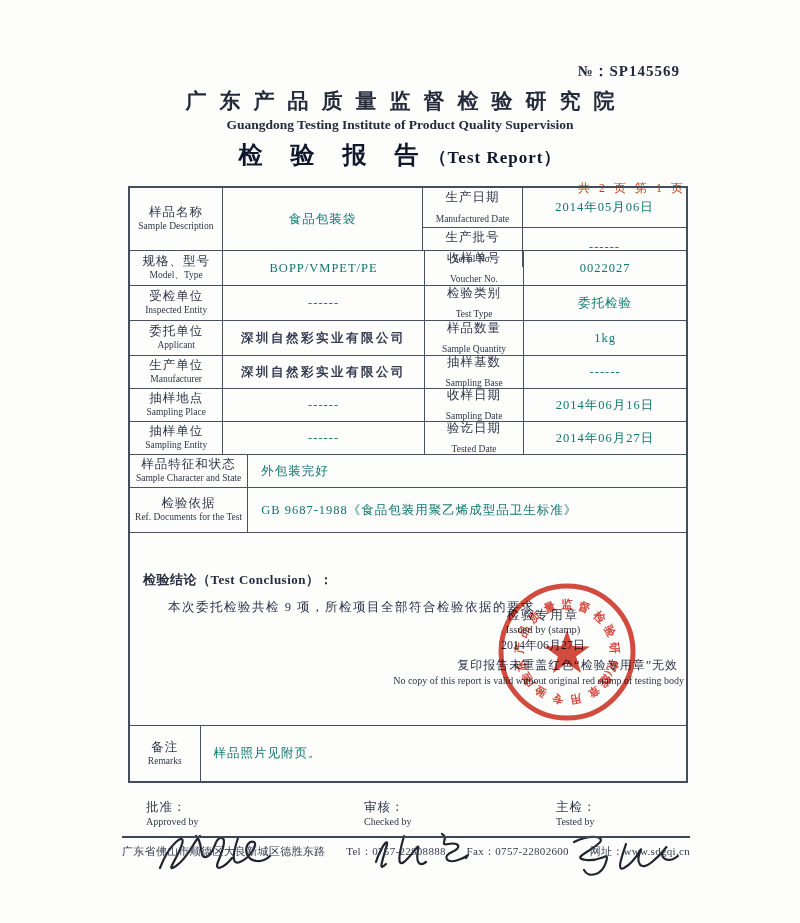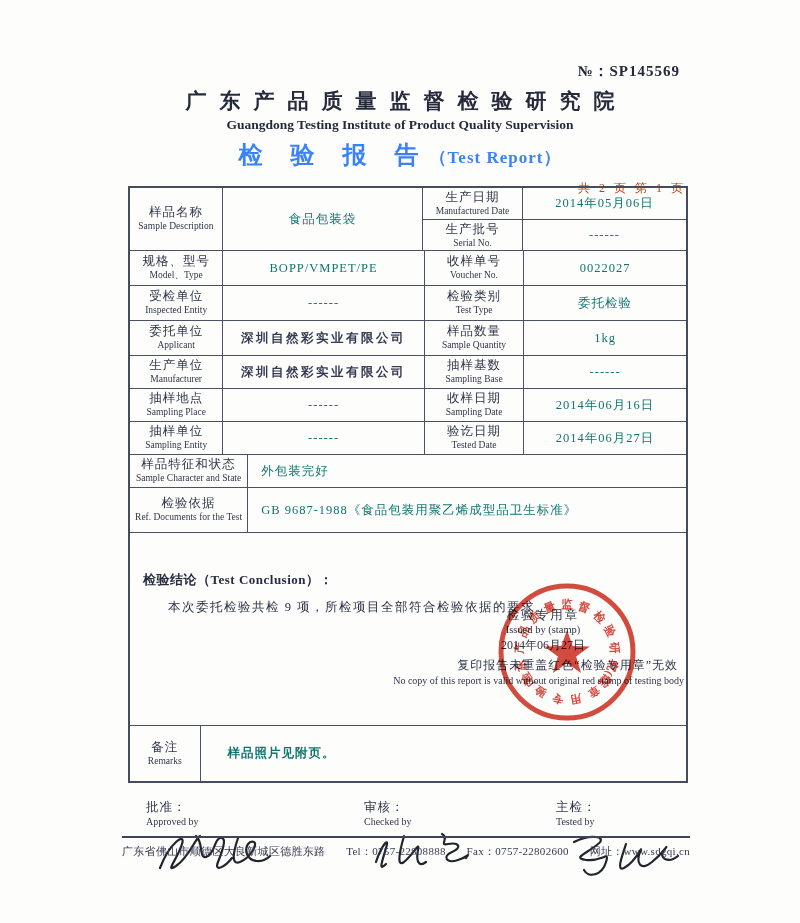--- a/index.html
+++ b/index.html
@@ -27,21 +27,21 @@
     font-size:21px;font-weight:bold;color:#262b3c;
     letter-spacing:13px;text-indent:13px;
   }
   .inst-en{
     margin-top:2px;
     text-align:center;
     font-size:13.5px;font-weight:bold;color:#262b3c;
   }
   .report-title{
     margin-top:6px;
-    text-align:center;color:#3b82f6;
+    text-align:center;color:#0f172a;
   }
   .report-title .t-cn{font-size:24px;font-weight:bold;letter-spacing:11px;}
   .report-title .t-en{font-size:17px;font-weight:bold;letter-spacing:1px;}
   .page-info{
     margin-top:9px;
     text-align:right;padding-right:114px;
     font-size:12px;letter-spacing:3px;color:#c2410c;
   }
 
   
@@ -60,26 +60,26 @@
     text-align:center;
     padding:2px 3px;
   }
   .cell:last-child{border-right:none;}
   .lab-cn{font-size:12.5px;color:#2f3648;letter-spacing:1px;line-height:1.25;}
   .lab-en{font-size:9.5px;color:#2f3648;line-height:1.2;}
   .val{font-size:12.5px;color:#0f766e;letter-spacing:1px;}
   .val.company{letter-spacing:2.5px;font-weight:bold;color:#343b50;}
   .c1{width:94px;}
   .c2{width:203px;}
-  .c3{width:100px;}
+  .c3{width:100px;gap:8px;}
   .c4{width:163px;}
   .cw1{width:119px;}
   .cw2{width:441px;align-items:flex-start;text-align:left;padding-left:13px;}
   .cr1{width:71px;}
-  .cr2{width:489px;align-items:flex-start;text-align:left;padding-left:27px;font-weight:bold;}
+  .cr2{width:489px;align-items:flex-start;text-align:left;padding-left:13px;}
   .h62{height:62px;}
   .h34{height:34px;}
   .h32{height:32px;}
   .h44{height:44px;}
   .h55{height:55px;}
   .split{width:263px;display:flex;flex-direction:column;}
   .subrow{display:flex;flex:1;}
   .subrow:first-child{border-bottom:1px solid #4a5164;}
   .subrow .c3{border-right:1px solid #4a5164;}
   .subrow .c4{border-right:none;}

